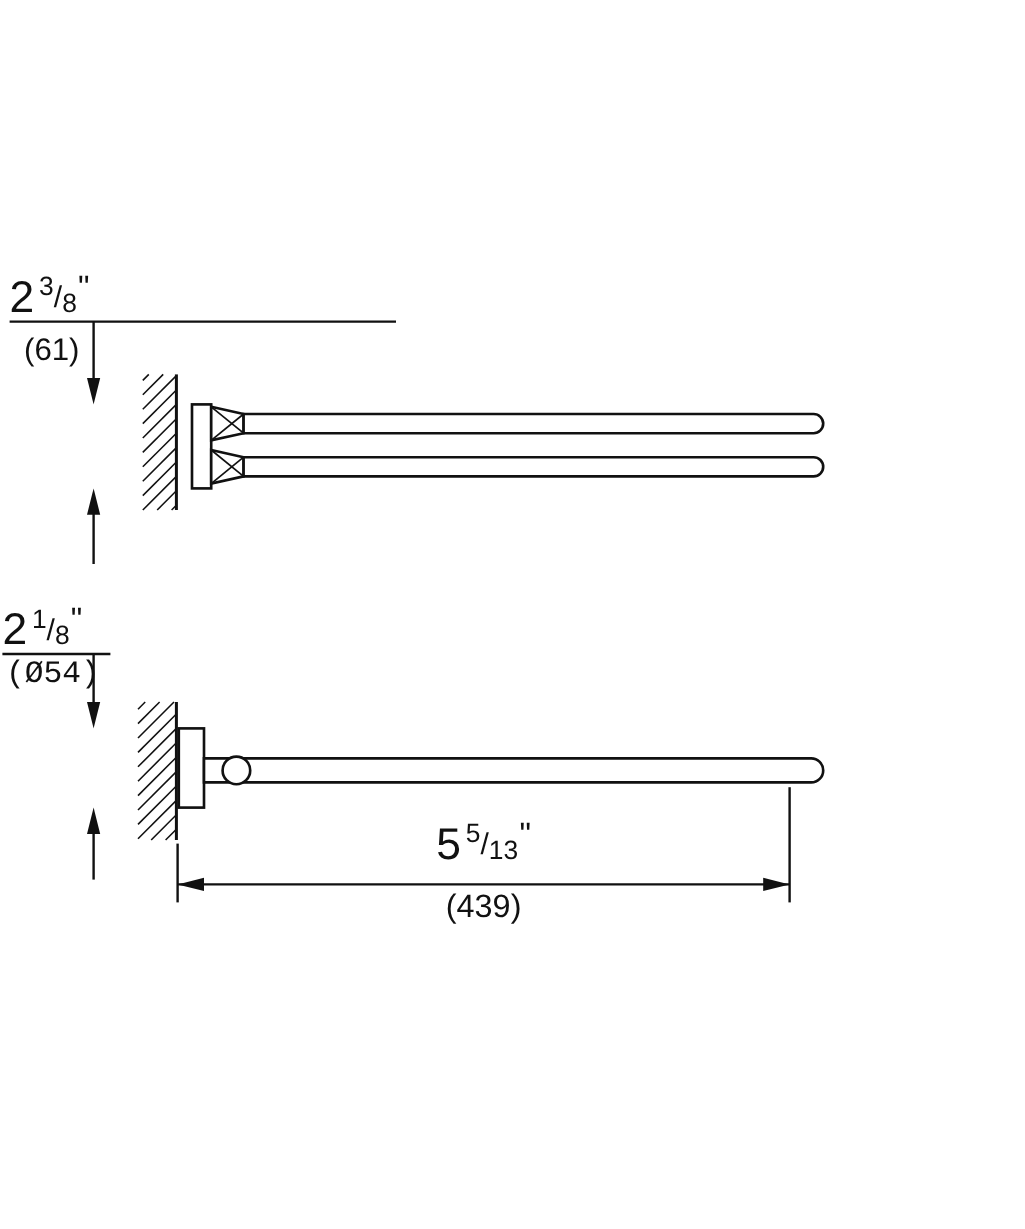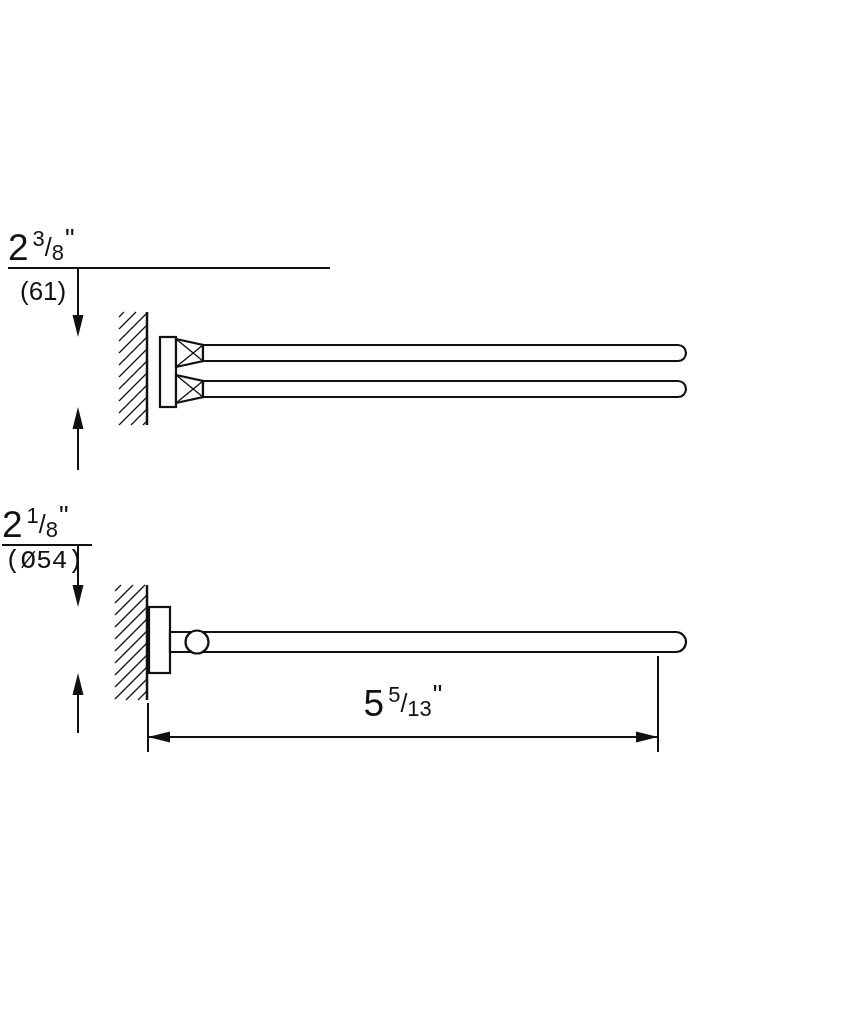--- a/index.html
+++ b/index.html
@@ -120,14 +120,15 @@
   <div class="label metric" style="left:20px; top:278px;">(61)</div>
 
   <div class="label imp" style="left:2px; top:503px;">
     <span class="whole">2</span><span class="fnum">1</span><span class="fslash">/</span><span class="fden">8</span><span class="unit">"</span>
   </div>
   <div class="label metric" style="left:5px; top:548px;font-family:Liberation Mono, monospace;">(Ø54)</div>
 
   <div class="label imp center" style="left:293px; top:682px; width:220px;">
     <span class="whole">5</span><span class="fnum">5</span><span class="fslash">/</span><span class="fden">13</span><span class="unit">"</span>
   </div>
+  <div class="label len-metric center" style="left:293px; top:742px; width:220px;">(439)</div>
 
 </div>
 
 </body></html>

